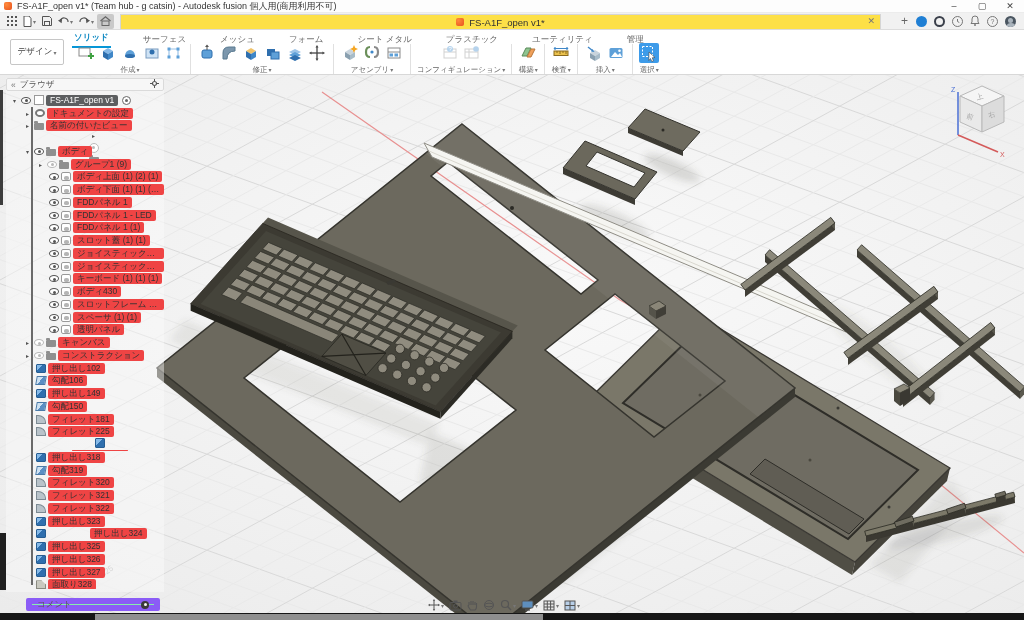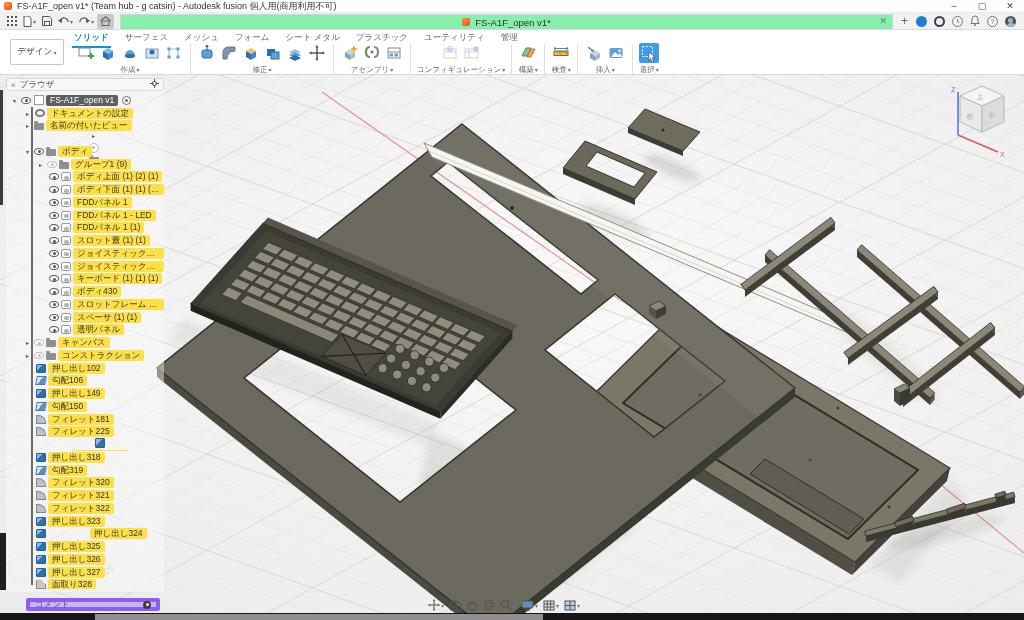--- a/index.html
+++ b/index.html
@@ -12,40 +12,40 @@
     background:radial-gradient(circle at 30% 30%,#ff8a3c,#e8521d);}
   #win-controls{margin-left:auto;display:flex;}
   #win-controls span{width:28px;text-align:center;font-size:9px;color:#444;line-height:13px;}
   #tabrow{position:absolute;left:0;top:13px;width:1024px;height:17px;background:#f1f1f1;
     border-bottom:1px solid #dcdcdc;z-index:30;display:flex;align-items:center;}
   .qat{display:flex;align-items:center;height:17px;padding-left:4px;}
   .qat .qbtn{display:flex;align-items:center;height:15px;padding:0 3px;color:#555;}
   .qbtn svg{display:block;}
   .caret{font-size:6px;color:#777;margin-left:1px;}
   .qbtn.pressed{background:#c9c9c9;border-radius:2px;}
-  #doc-tab{flex:1;height:15px;margin:1px 2px 0 6px;background:#86efac;border:1px solid #d5d5d5;
+  #doc-tab{flex:1;height:15px;margin:1px 14px 0 6px;background:#fde047;border:1px solid #d5d5d5;
     border-bottom:none;display:flex;align-items:center;justify-content:center;position:relative;font-size:9.5px;color:#333;}
   #doc-tab .tab-fusion{width:8px;height:8px;border-radius:2px;margin-right:5px;
     background:radial-gradient(circle at 30% 30%,#ff8a3c,#e8521d);}
   #tab-close{position:absolute;right:5px;top:1px;color:#777;font-size:9px;}
   .tabbar-icons{display:flex;align-items:center;gap:7px;padding:0 8px;}
   .ci{width:11px;height:11px;border-radius:50%;display:flex;align-items:center;justify-content:center;font-size:7px;}
   .ci.blue{background:#1f7fd4;color:#fff;}
   .ci.ring{border:2.5px solid #3a3f4a;}
   .ci.gray{border:1.5px solid #777;color:#777;}
   .ci.avatar{background:#4a5560;position:relative;overflow:hidden;}
   .ci.avatar::before{content:"";position:absolute;left:3px;top:2px;width:5px;height:5px;border-radius:50%;background:#aab4bd;}
   .ci.avatar::after{content:"";position:absolute;left:1.5px;top:7px;width:8px;height:5px;border-radius:50% 50% 0 0;background:#aab4bd;}
   .plus{color:#666;font-size:12px;margin-left:6px;}
   
   #ribbon{position:absolute;left:0;top:30px;width:1024px;height:45px;background:#ffffff;
     border-bottom:1px solid #d8d8d8;z-index:30;}
   #workspace{position:absolute;left:10px;top:9px;width:54px;height:26px;border:1px solid #c6c6c6;border-radius:2px;
     display:flex;align-items:center;justify-content:center;font-size:8.5px;color:#444;background:#fff;}
-  #ribbon-tabs{position:absolute;left:72px;top:1px;display:flex;gap:12px;font-size:8.5px;color:#666;}
+  #ribbon-tabs{position:absolute;left:72px;top:1px;display:flex;gap:30px;font-size:8.5px;color:#666;align-items:flex-end;}
   #ribbon-tabs .rtab{padding:1px 2px 2px;}
   #ribbon-tabs .rtab.active{color:#0a87c2;border-bottom:2px solid #0696d7;font-weight:bold;}
   .rgroups{position:absolute;left:72px;top:12px;display:flex;align-items:flex-start;}
   .r-group{display:flex;flex-direction:column;align-items:center;padding:0 4px;}
   .r-icons{display:flex;align-items:center;gap:2px;height:22px;}
   .r-label{font-size:7.5px;color:#666;margin-top:1px;white-space:nowrap;}
   .rdiv{width:1px;height:30px;background:#e0e0e0;margin:0 2px;align-self:center;}
   .ric{width:20px;height:20px;display:flex;align-items:center;justify-content:center;}
   .ric.sel{background:#3d9be9;border-radius:2px;}
   .ric.dim{opacity:.45;}
@@ -67,28 +67,28 @@
   .i-folder{background:#8f8f8f;border-radius:1px;margin-top:2px;height:7px;}
   .i-folder::before{content:"";position:absolute;left:0;top:-2px;width:4px;height:2px;background:#8f8f8f;border-radius:1px 1px 0 0;}
   .i-document{background:#fff;border:1px solid #9a9a9a;height:10px;width:8px;margin-left:1px;}
   .i-gear{border:2px solid #777;border-radius:50%;width:8px;height:8px;margin-left:1px;background:#fff;}
   .i-body{background:#fff;border:1px solid #999;border-radius:2px;width:9px;height:9px;}
   .i-body::after{content:"";position:absolute;left:2px;top:2.5px;width:5px;height:4px;background:#b5b5b5;border-radius:40%;}
   .i-extrude{background:linear-gradient(135deg,#85b9e8 0 38%,#2f6fae 38%);border:1px solid #275e93;border-radius:1px;}
   .i-draft{background:linear-gradient(120deg,#cfe2f2 0 45%,#5b8fc4 45%);border:1px solid #4a7aa8;transform:skewX(-10deg);}
   .i-fillet{background:#b9c3ca;border:1px solid #7c8a93;border-radius:0 80% 0 0;}
   .i-chamfer{background:#c9c9c0;border:1px solid #8a8a80;clip-path:polygon(0 0,55% 0,100% 45%,100% 100%,0 100%);}
-  .tlabel{font-size:8.5px;color:#333;background:#fde047;border-radius:2px;padding:0 4px;line-height:11px;
+  .tlabel{font-size:8.5px;color:#333;background:#ef4444;border-radius:2px;padding:0 4px;line-height:11px;
     white-space:nowrap;overflow:hidden;text-overflow:ellipsis;max-width:112px;}
   .tlabel.sel{background:#5c5e60;color:#fff;}
   .radio{width:9px;height:9px;border:1px solid #666;border-radius:50%;margin-left:2px;position:relative;flex:0 0 9px;background:#fff;}
   .radio::after{content:"";position:absolute;left:2px;top:2px;width:3px;height:3px;border-radius:50%;background:#666;}
   
-  #comment-bar{position:absolute;left:26px;top:598px;width:134px;height:13px;background:#c4b5fd;
-    border:4px solid #8b5cf6;border-radius:2px;z-index:12;display:flex;align-items:center;font-size:8.5px;color:#555;padding:0 5px;}
+  #comment-bar{position:absolute;left:26px;top:598px;width:134px;height:13px;background:#86efac;
+    border:6px solid #8b5cf6;border-radius:2px;z-index:12;display:flex;align-items:center;font-size:8.5px;color:#555;padding:0 5px;}
   #comment-gear{margin-left:auto;width:8px;height:8px;border-radius:50%;background:#3a3a3a;position:relative;}
   #comment-gear::after{content:"";position:absolute;left:2.5px;top:2.5px;width:3px;height:3px;border-radius:50%;background:#f5f5f5;}
   #navbar{position:absolute;left:428px;top:597px;height:16px;z-index:12;display:flex;align-items:center;gap:5px;color:#555;}
   .nbtn{display:flex;align-items:center;}
   #bottom-strip{position:absolute;left:0;top:613px;width:1024px;height:7px;background:#161616;z-index:25;}
   #bottom-strip .seg{position:absolute;left:95px;top:1px;width:448px;height:6px;background:#8f8f8f;}
   .sliver{position:absolute;z-index:26;}
 </style>
 </head>
 <body>

